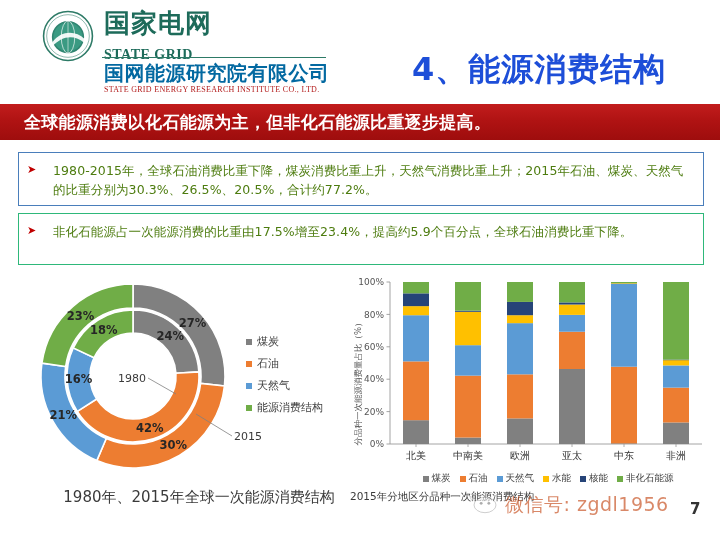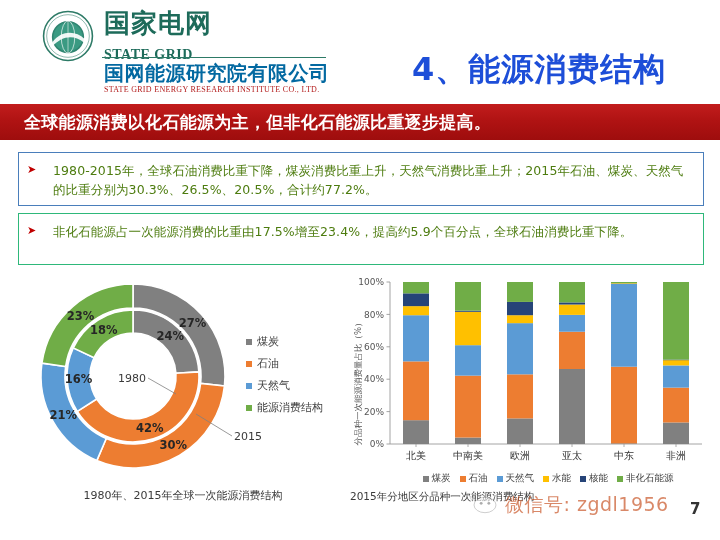--- a/index.html
+++ b/index.html
@@ -42,21 +42,21 @@
   .chart-left{position:absolute;left:18px;top:272px;width:330px;height:245px;}
   .chart-right{position:absolute;left:350px;top:272px;width:360px;height:245px;}
 
   
   .donut-box{position:absolute;left:10px;top:2px;width:250px;height:210px;}
   .donut-svg{position:absolute;left:0;top:0;}
   .donut-legend{position:absolute;left:228px;top:62px;width:100px;}
   .lg-row{display:flex;align-items:center;margin-bottom:7px;}
   .lg-sq{width:6px;height:6px;margin-right:5px;flex:0 0 6px;}
   .lg-lb{font-size:11px;color:#404040;}
-  .cap{position:absolute;left:0;top:216px;width:330px;text-align:center;font-size:11px;color:#3a3a3a;}
+  .cap{position:absolute;left:16px;top:216px;width:330px;text-align:center;font-size:15px;color:#3a3a3a;}
 
   
   .bar-svg{position:absolute;left:0;top:0;}
   .bar-legend{position:absolute;left:48px;top:200px;width:300px;display:flex;justify-content:center;gap:9px;flex-wrap:wrap;}
   .bl-row{display:flex;align-items:center;}
   .bl-sq{width:6px;height:6px;margin-right:3px;flex:0 0 6px;}
   .bl-lb{font-size:9.5px;color:#3a3a3a;}
   .cap-r{position:absolute;left:0;top:218px;width:330px;font-size:10.5px;color:#3a3a3a;}
 
   

